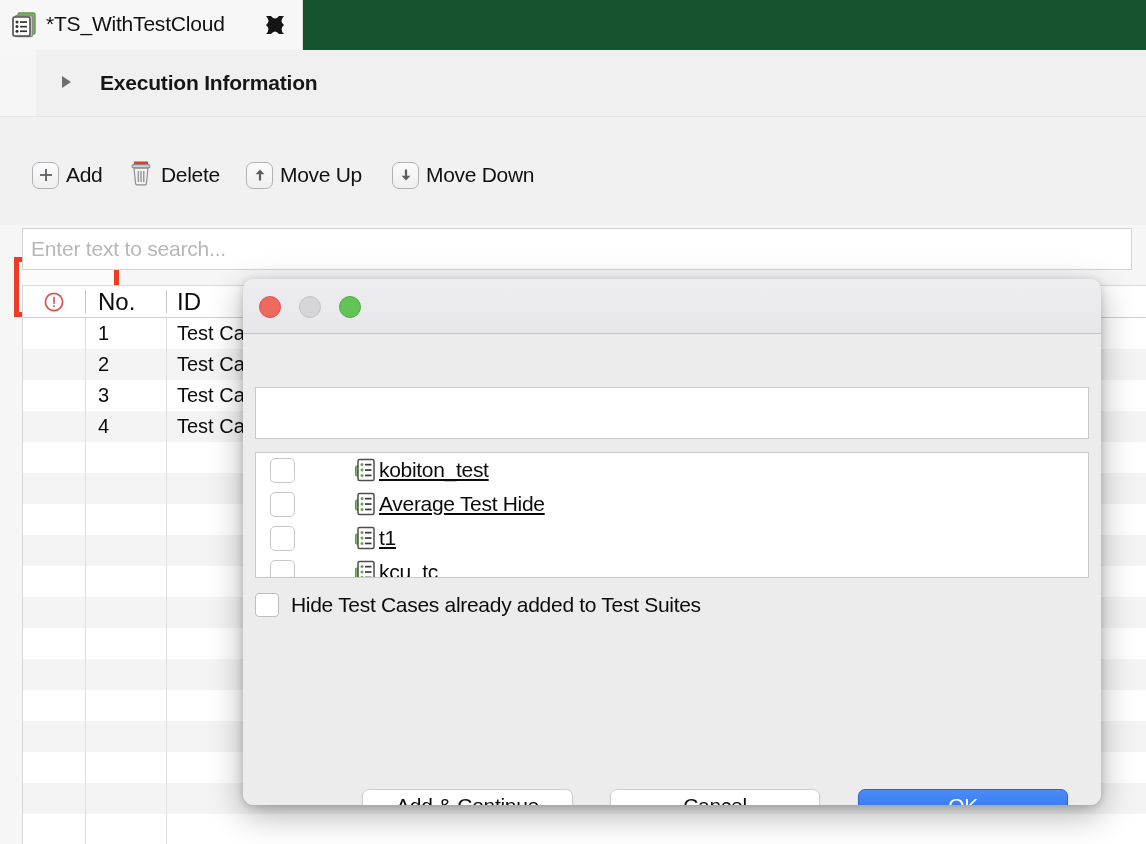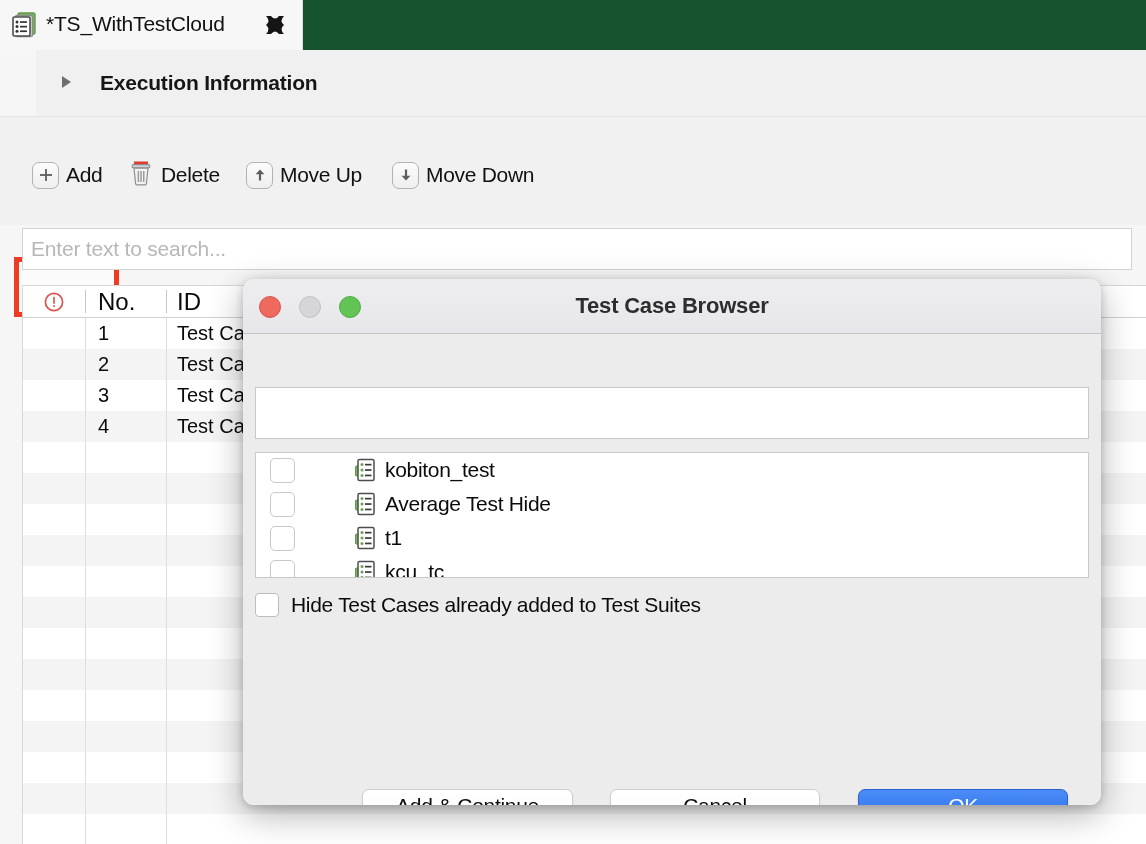--- a/index.html
+++ b/index.html
@@ -94,21 +94,21 @@
 
   #dlg-body{position:relative;height:472px;background:#ececec;}
   #dlg-search{position:absolute;left:12px;top:53px;width:834px;height:52px;
     background:#fff;border:1.5px solid #c9c9c9;box-sizing:border-box;}
   #dlg-list{position:absolute;left:12px;top:118px;width:834px;height:126px;
     background:#fff;border:1.5px solid #c9c9c9;box-sizing:border-box;overflow:hidden;}
   .litem{position:relative;height:34px;display:flex;align-items:center;cursor:pointer;}
   .lchk{width:25px;height:25px;border:1.5px solid #c8c8c8;border-radius:5px;background:#fff;
         margin-left:14px;flex:0 0 auto;box-sizing:border-box;}
   .licon{margin-left:58px;width:26px;height:26px;flex:0 0 auto;}
-  .ltext{margin-left:6px;font-size:21px;color:#0b0b0b;letter-spacing:-0.3px;white-space:nowrap;}
+  .ltext{font-size:21px;color:#0b0b0b;letter-spacing:-0.3px;white-space:nowrap;text-decoration:underline;}
 
   #hide-row{position:absolute;left:12px;top:259px;display:flex;align-items:center;cursor:pointer;}
   #hide-chk{width:24px;height:24px;border:1.5px solid #bdbdbd;border-radius:4px;
     background:#fff;box-sizing:border-box;flex:0 0 auto;}
   #hide-lbl{margin-left:12px;font-size:21px;color:#0b0b0b;letter-spacing:-0.3px;}
   #filter-note{position:absolute;left:14px;top:302px;font-size:21px;color:#0b0b0b;letter-spacing:-0.3px;}
 
   .dbtn{position:absolute;top:455px;height:34px;border-radius:7px;
     display:flex;align-items:center;justify-content:center;
     font-size:21px;letter-spacing:-0.3px;cursor:pointer;box-sizing:border-box;}
@@ -326,21 +326,20 @@
   </div>
 
 </div>
 
 <div id="dialog">
 
   <div id="titlebar">
     <span class="light" id="lt-close"></span>
     <span class="light" id="lt-min"></span>
     <span class="light" id="lt-max"></span>
-    <div id="dlg-title">Test Case Browser</div>
   </div>
 
   <div id="dlg-body">
 
     <div id="dlg-search"></div>
 
     <div id="dlg-list">
         <div class="litem">
           <span class="lchk"></span>
           <span class="licon"><svg width="26" height="26" viewBox="0 0 26 26">

